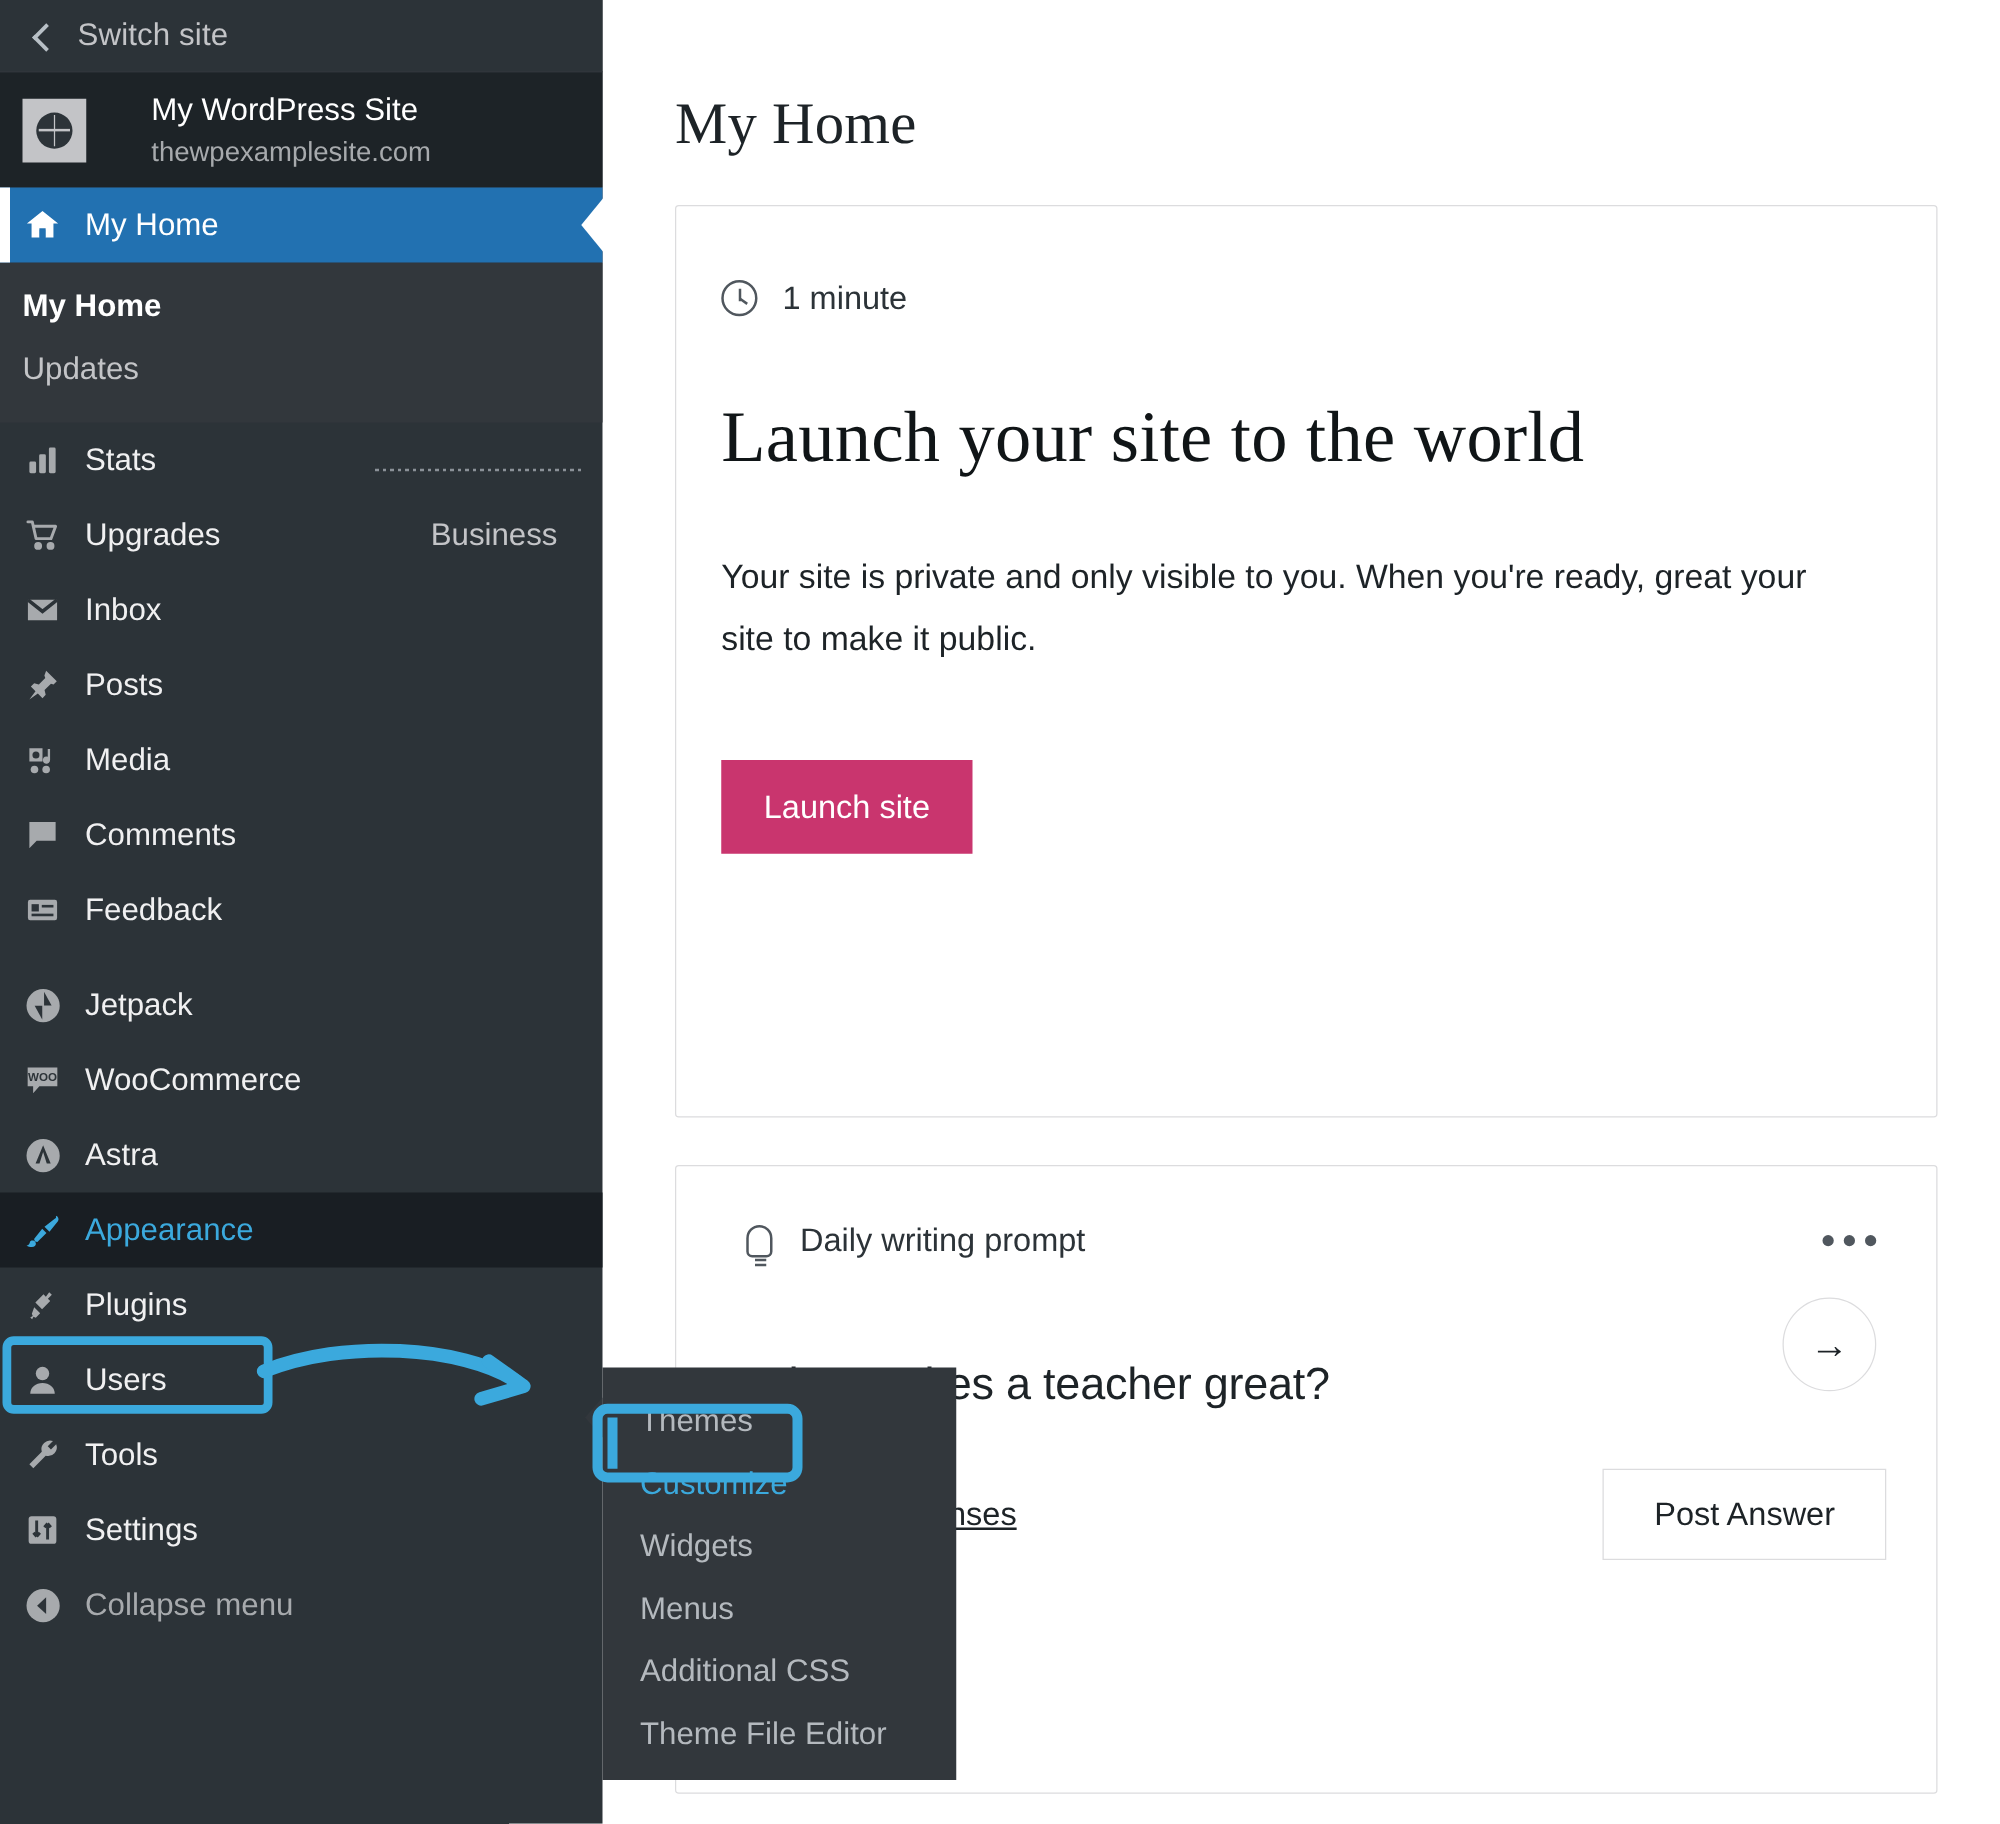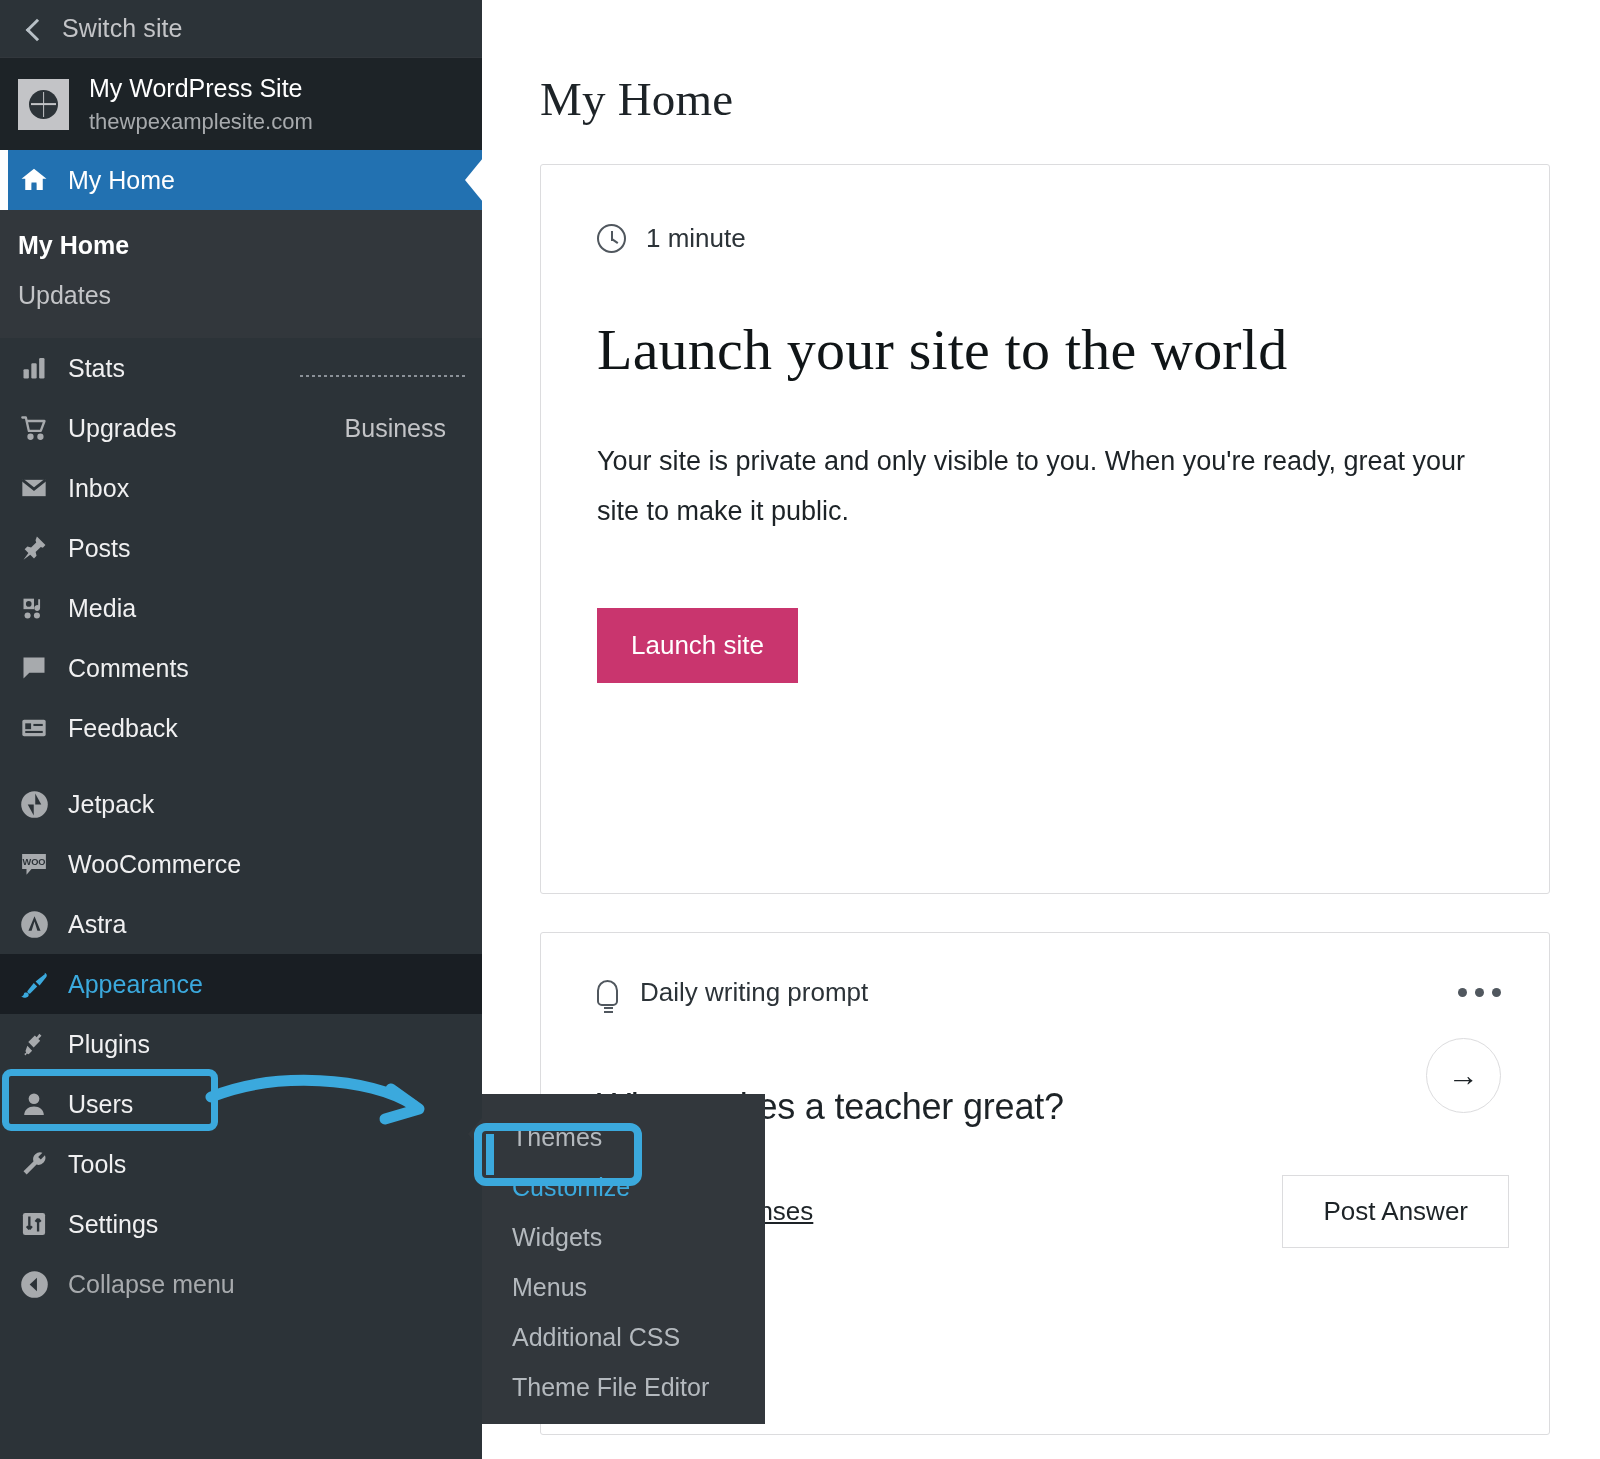--- a/index.html
+++ b/index.html
@@ -32,21 +32,21 @@
     width: 13px; height: 13px;
     border-left: 3px solid #b8c0c6; border-bottom: 3px solid #b8c0c6;
     transform: rotate(45deg);
   }
   .switch-site-label {
     margin-left: 18px; color: #c3c4c7; font-size: 25px; letter-spacing: .1px;
   }
 
   .site-card {
     height: 92px; display: flex; align-items: center;
-    padding-left: 18px; background: #1d2327;
+    padding-left: 18px; background: #1d2327; gap: 32px;
   }
   .site-avatar {
     width: 51px; height: 51px; background: #c3c4c7;
     display: flex; align-items: center; justify-content: center;
     flex: 0 0 51px;
   }
   .globe {
     width: 29px; height: 29px; border-radius: 50%;
     background: #2c3338; position: relative;
   }
@@ -169,21 +169,21 @@
     margin-top: 16px; font-size: 25px; color: #50575e;
   }
 
   .card {
     margin-top: 38px;
     border: 1px solid #dcdcde;
     border-radius: 3px;
     background: #fff;
     position: relative;
   }
-  .card-lg { height: 730px; padding: 58px 56px; }
+  .card-lg { height: 730px; padding: 58px 36px; }
 
   .meta-row { display: flex; align-items: center; gap: 20px; }
   .clock {
     width: 29px; height: 29px; border: 2.4px solid #50575e; border-radius: 50%;
     position: relative; flex: 0 0 29px;
   }
   .clock::before {
     content: ""; position: absolute; left: 11.5px; top: 5px;
     width: 2.2px; height: 10px; background: #50575e;
   }

